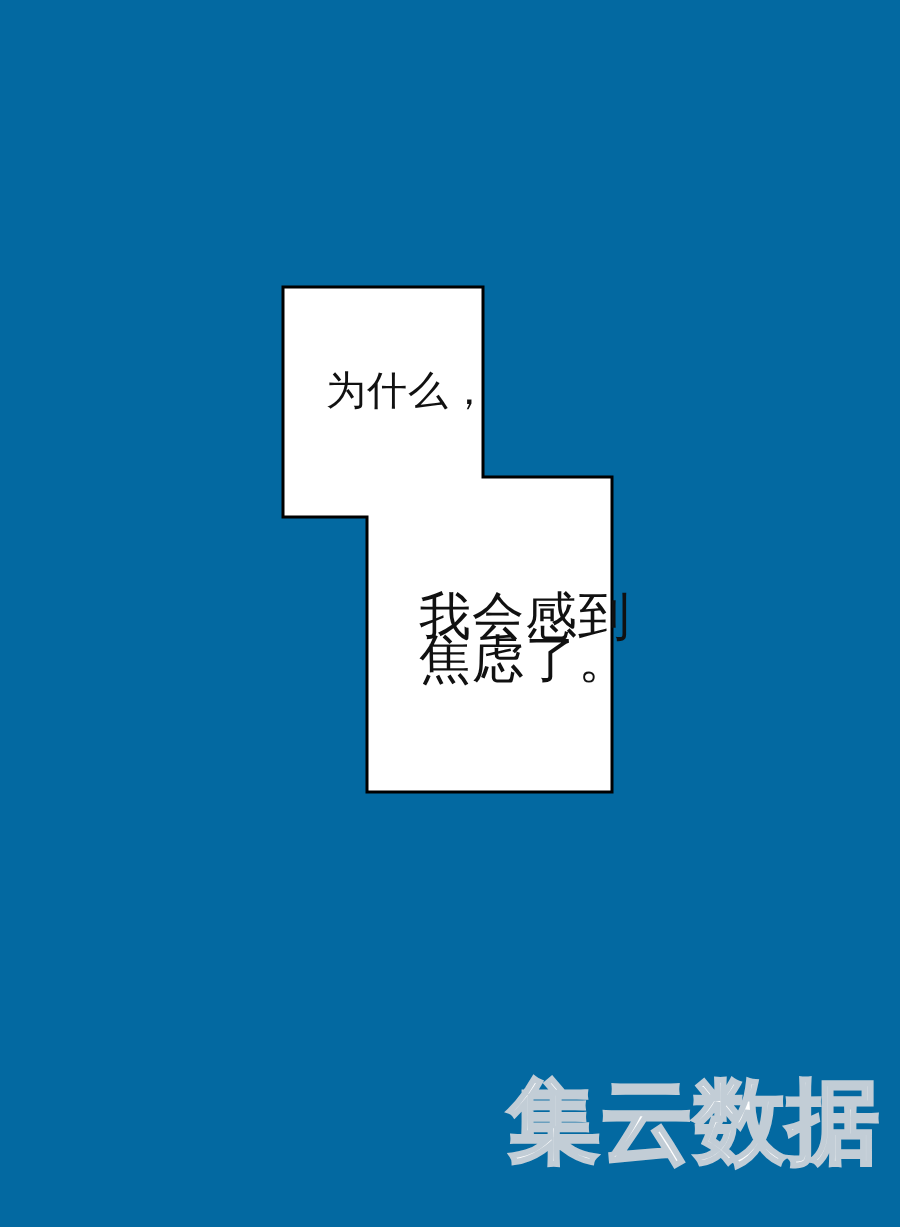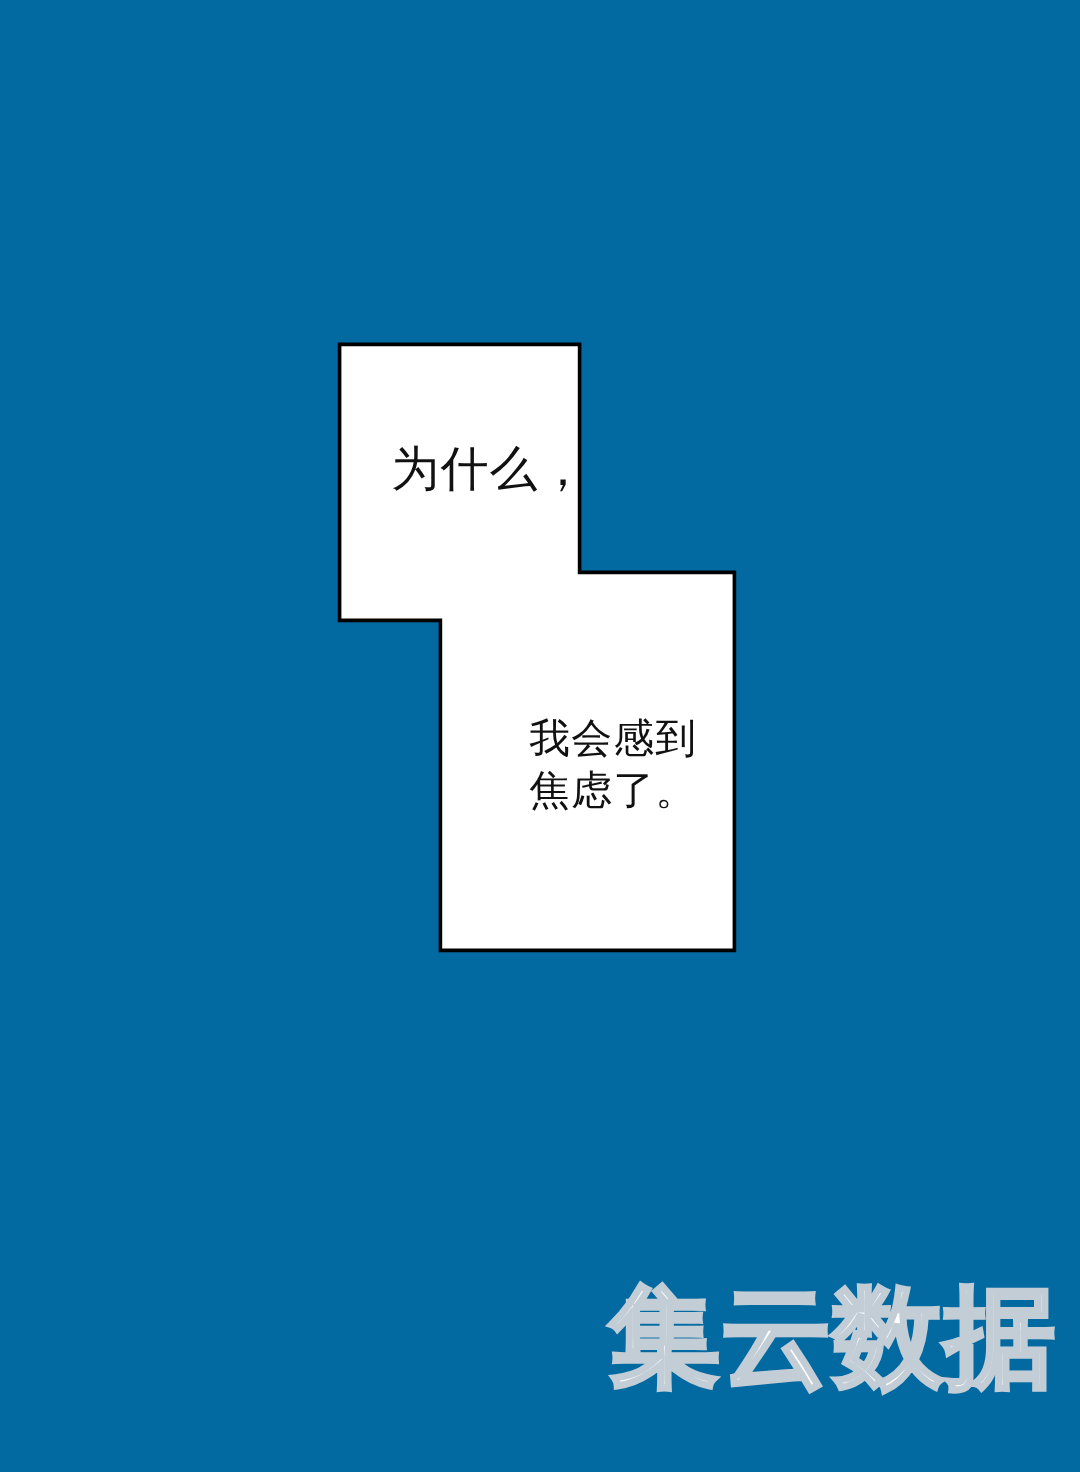--- a/index.html
+++ b/index.html
@@ -27,34 +27,34 @@
     white-space: nowrap;
   }
   .bubble-text-1 {
     left: 326px;
     top: 368px;
     font-size: 40px;
     line-height: 46px;
     letter-spacing: 1px;
   }
   .bubble-text-2 {
-    left: 441px;
+    left: 419px;
     top: 595px;
-    font-size: 34px;
+    font-size: 52px;
     line-height: 43px;
     letter-spacing: 1px;
   }
   .watermark-cn {
     position: absolute;
     left: 508px;
     top: 1072px;
     font-size: 92px;
     line-height: 100px;
     font-weight: bold;
-    font-family: Liberation Mono, monospace;
+    font-family: Liberation Serif, serif;
     color: #ffffff;
     -webkit-text-stroke: 3px #c2cdd6;
     text-stroke: 3px #c2cdd6;
     letter-spacing: 1px;
     white-space: nowrap;
   }
   .watermark-site {
     position: absolute;
     left: 512px;
     top: 1174px;

